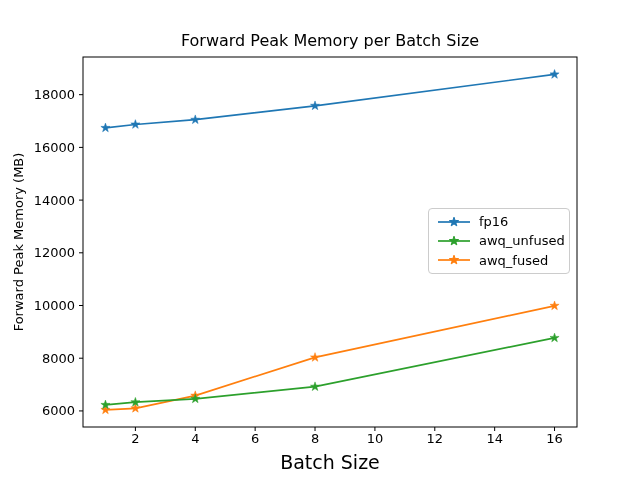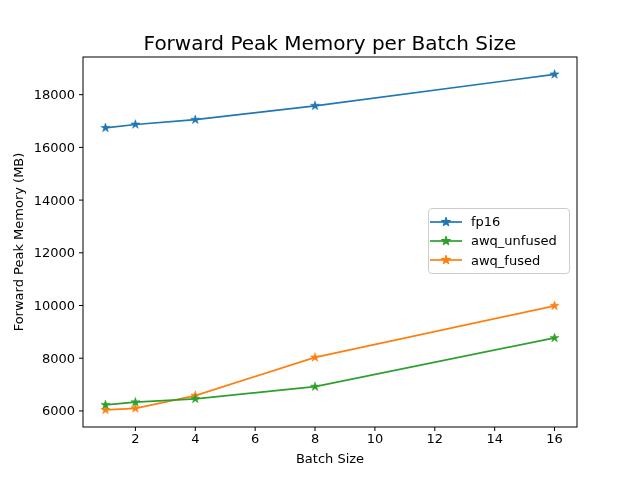--- a/index.html
+++ b/index.html
@@ -9,53 +9,53 @@
     font-family: "DejaVu Sans", sans-serif;
     position: relative;
     overflow: hidden;
     color: #000;
   }
   .figure { position: absolute; inset: 0; }
   .chart-title {
     position: absolute;
     left: 83px; top: 31px; width: 494px;
     text-align: center;
-    font-size: 20px;
+    font-size: 16px;
     color: #000;
     white-space: nowrap;
   }
   .ylabel {
     position: absolute;
     left: 18px; top: 242px;
     transform: translate(-50%, -50%) rotate(-90deg);
     font-size: 13px;
     white-space: nowrap;
   }
   .xlabel {
     position: absolute;
     left: 83px; top: 451px; width: 494px;
     text-align: center;
-    font-size: 13px;
+    font-size: 19px;
     white-space: nowrap;
   }
   svg#plot { position: absolute; left: 0; top: 0; }
   svg text {
     font-family: "DejaVu Sans", sans-serif;
     font-size: 13px;
     fill: #000;
   }
   .legend {
     position: absolute;
     left: 428px; top: 208px;
     width: 142px; height: 66px;
     box-sizing: border-box;
     background: rgba(255,255,255,0.9);
     border: 1px solid #cccccc;
     border-radius: 4px;
-    padding: 3px 0;
+    padding: 3px 8px;
     display: flex;
     flex-direction: column;
     justify-content: space-around;
   }
   .legend-item { display: flex; align-items: center; height: 20px; }
   .legend-item svg { position: static; margin-right: 8px; flex: 0 0 auto; }
   .legend-label { font-size: 13px; white-space: nowrap; }
 </style>
 </head>
 <body>

